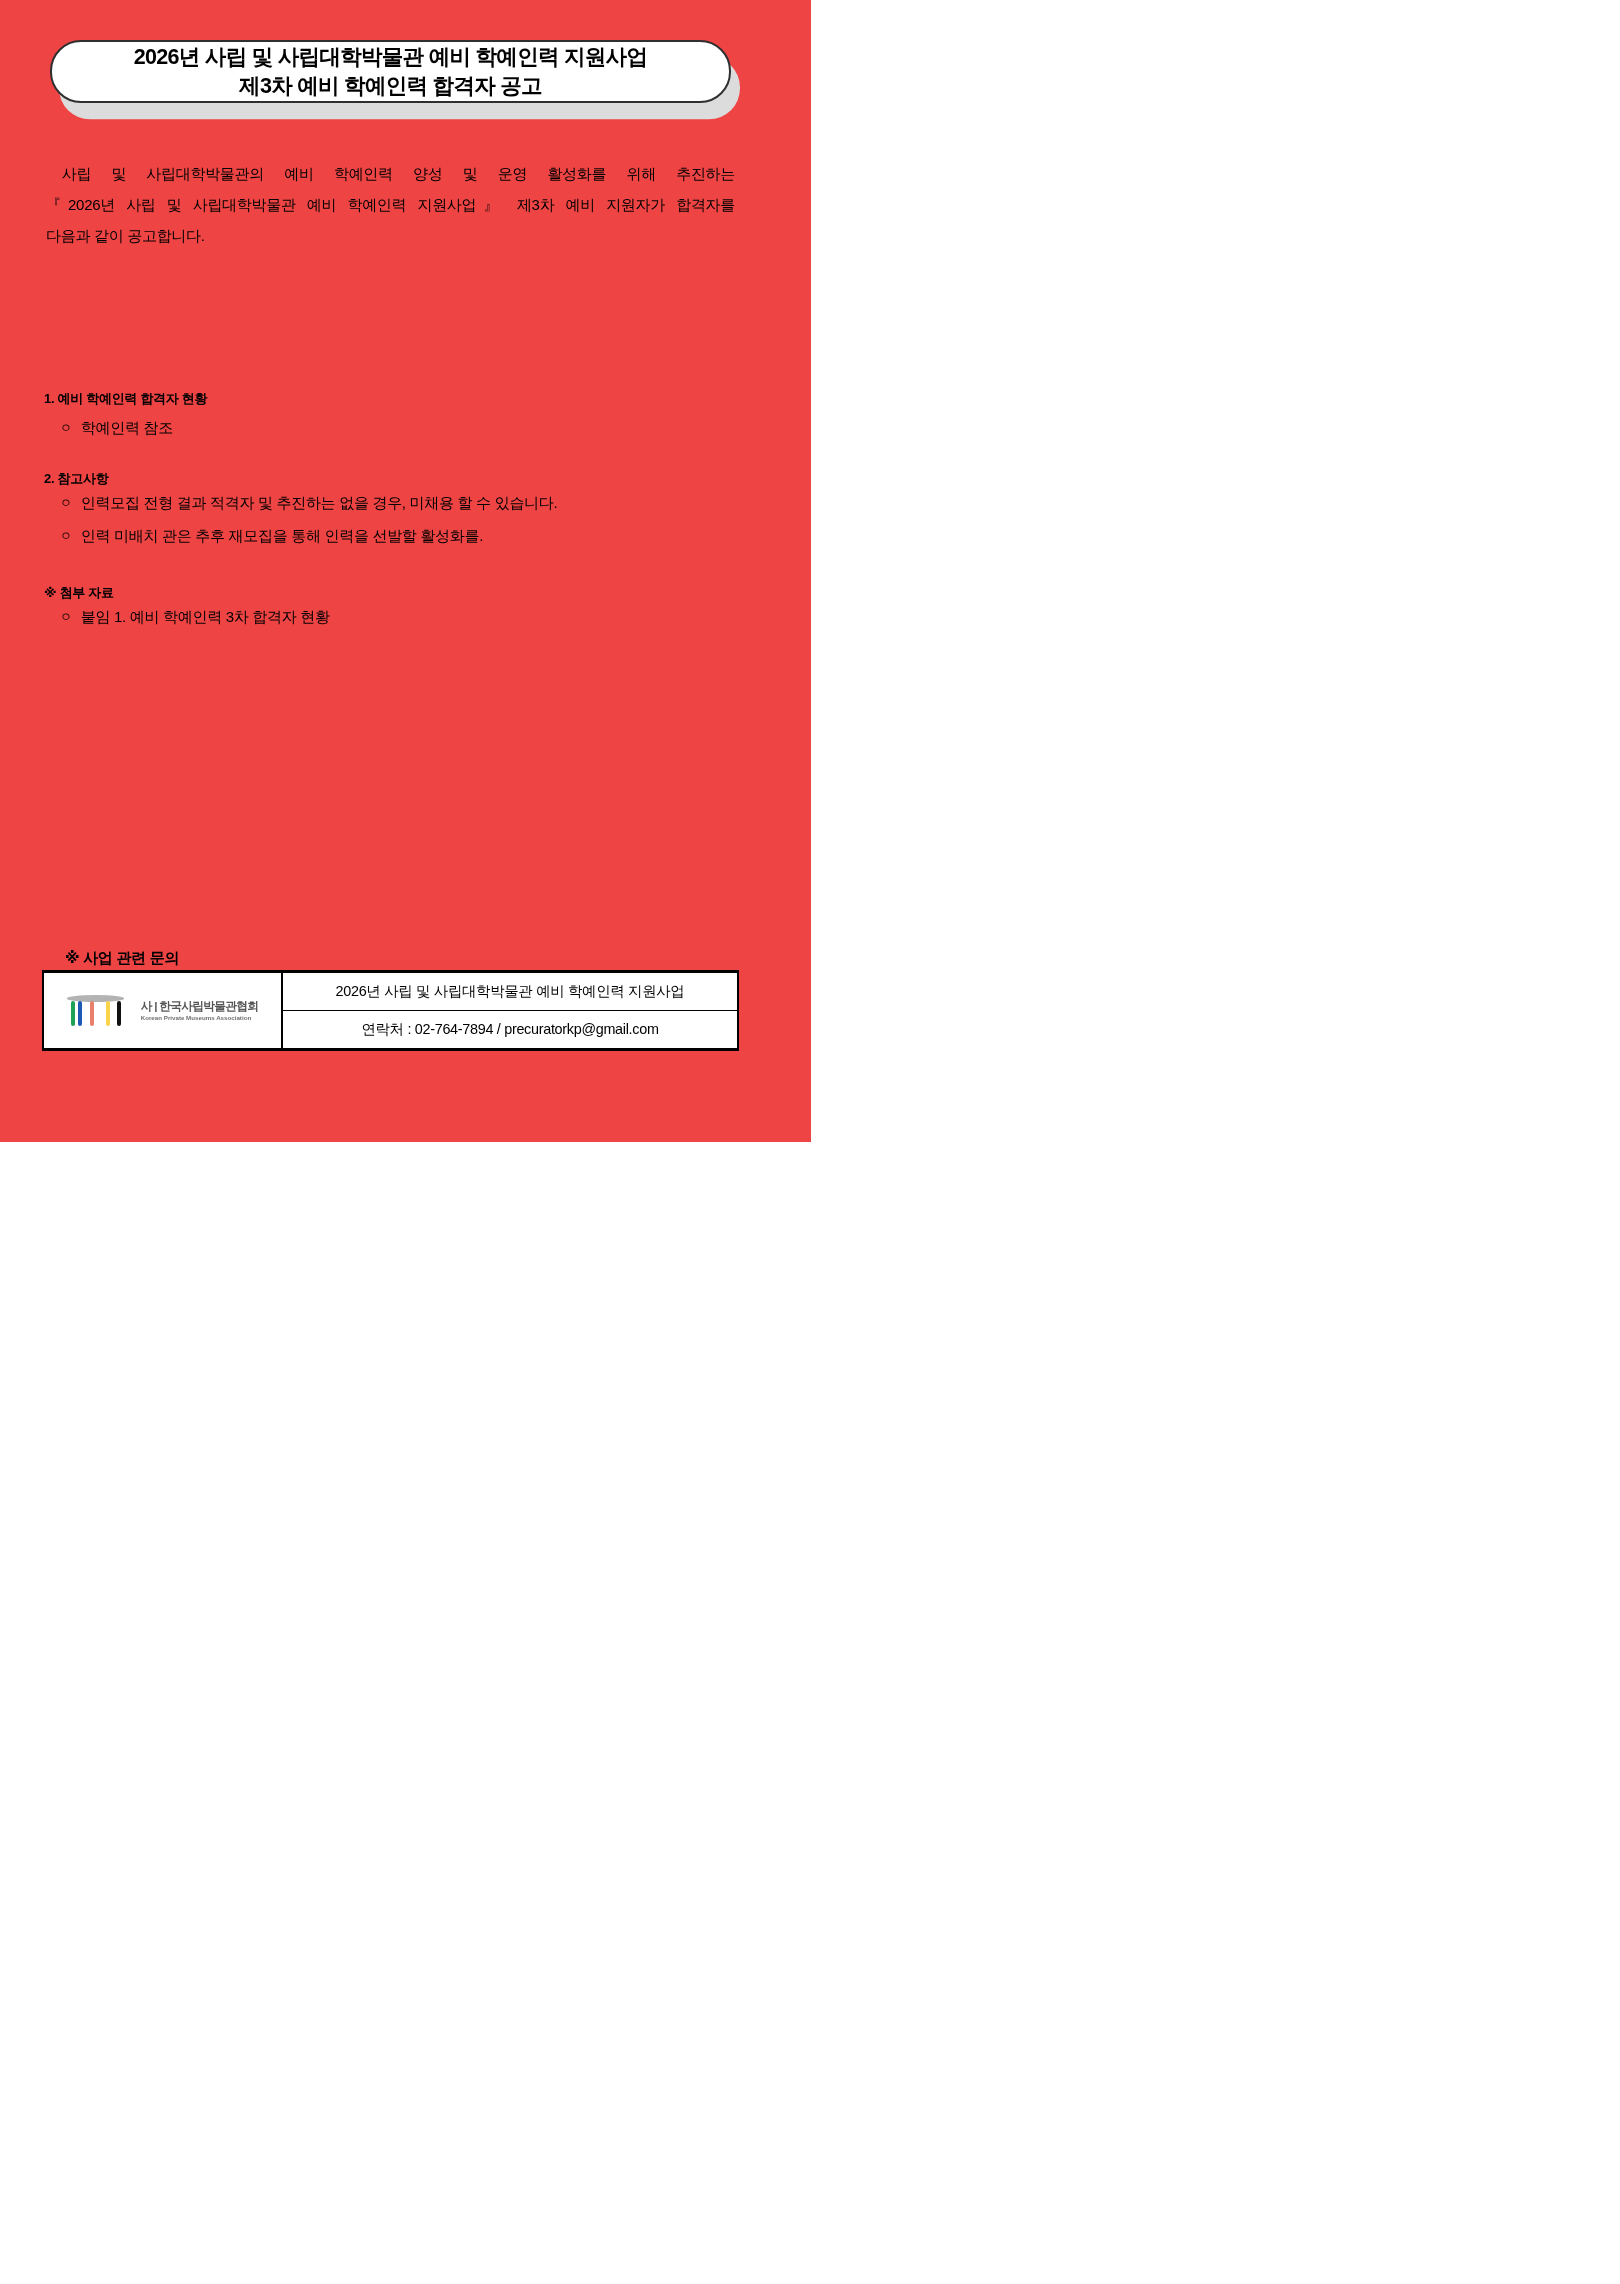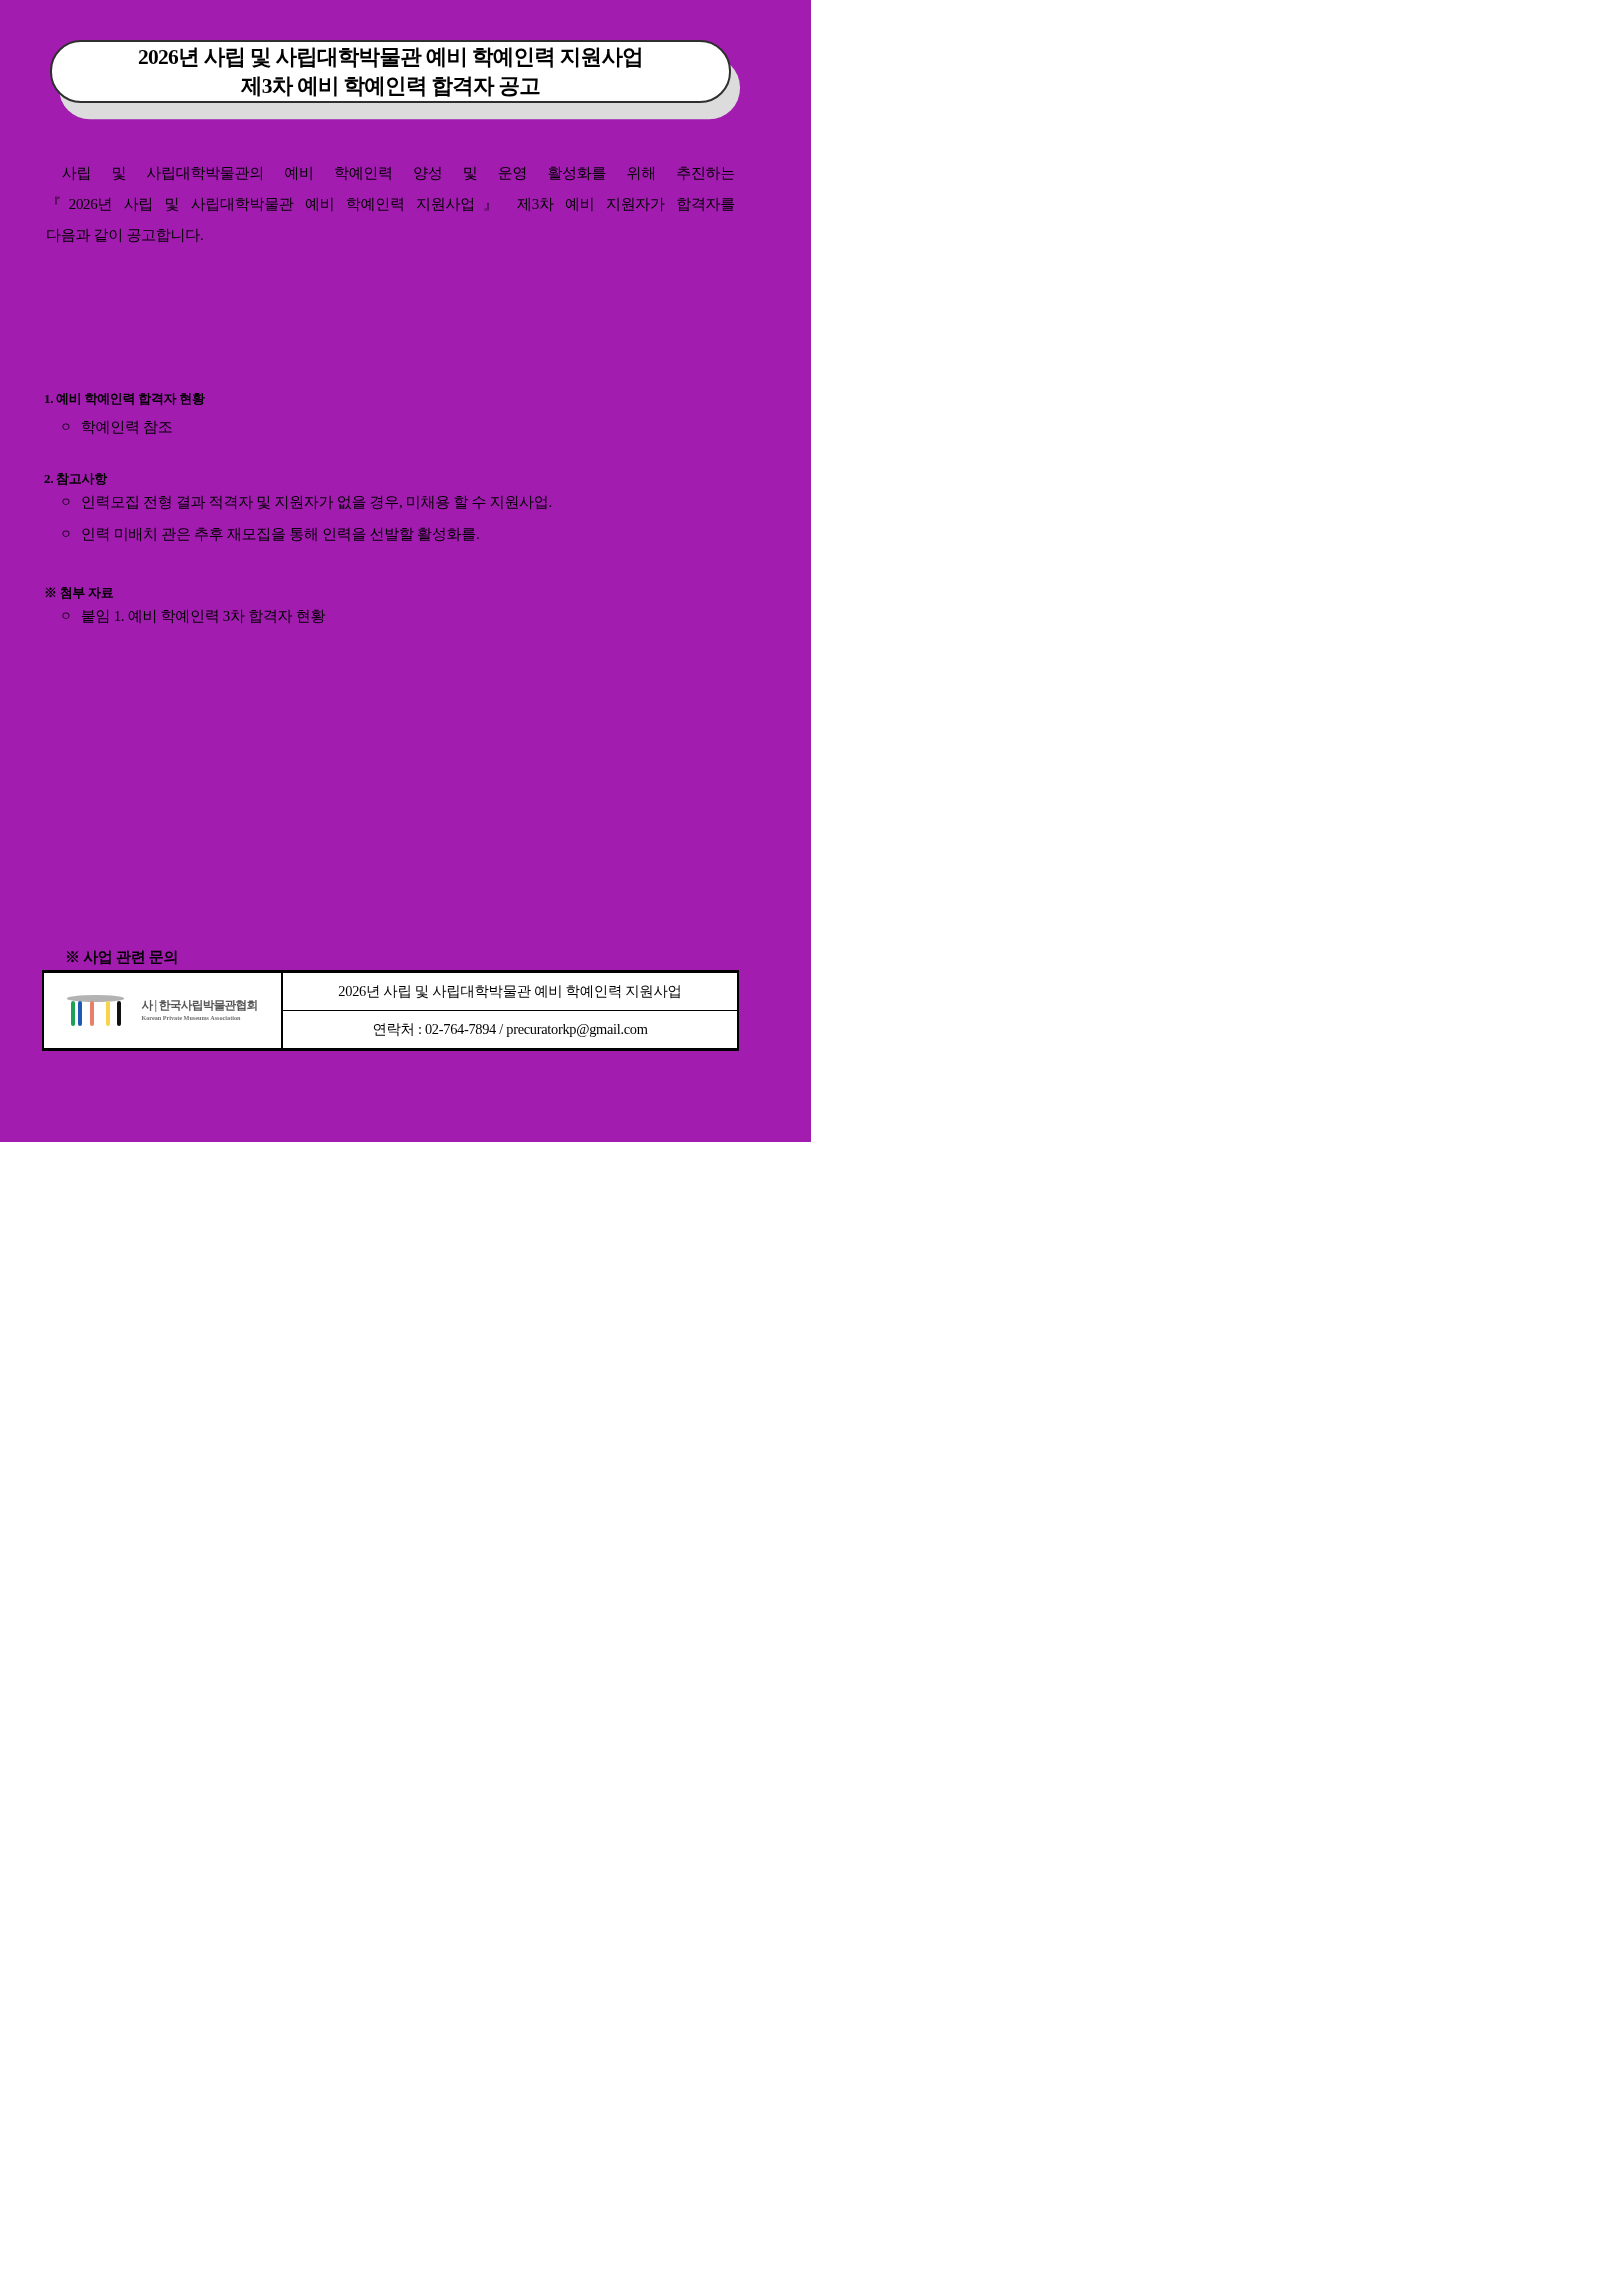--- a/index.html
+++ b/index.html
@@ -3,23 +3,22 @@
 <meta charset="utf-8">
 <style>
   * { margin: 0; padding: 0; box-sizing: border-box; }
   html, body { background: #ffffff; }
   body { font-family: "Liberation Sans", "DejaVu Sans", sans-serif; color: #000; }
 
   .page {
     position: relative;
     width: 811px;
     height: 1142px;
-    background: #a21caf;
+    background: #ef4444;
     overflow: hidden;
-    font-family: Liberation Serif, serif;
   }
 
   
   .title-box {
     position: absolute;
     left: 50px; top: 40px;
     width: 681px; height: 63px;
     border: 2px solid #2f2f2f;
     border-radius: 31px;
     background: #ffffff;
@@ -201,21 +200,21 @@
     <div class="bullet-row">
       <span class="bullet-marker">ㅇ</span>
       <span>학예인력 참조</span>
     </div>
   </div>
 
   <div class="section sec-2">
     <div class="sec-heading">2. 참고사항</div>
     <div class="bullet-row b-0">
       <span class="bullet-marker">ㅇ</span>
-      <span>인력모집 전형 결과 적격자 및 지원자가 없을 경우, 미채용 할 수 지원사업.</span>
+      <span>인력모집 전형 결과 적격자 및 추진하는 없을 경우, 미채용 할 수 있습니다.</span>
     </div>
     <div class="bullet-row b-1">
       <span class="bullet-marker">ㅇ</span>
       <span>인력 미배치 관은 추후 재모집을 통해 인력을 선발할 활성화를.</span>
     </div>
   </div>
 
   <div class="section sec-attach">
     <div class="sec-heading">※ 첨부 자료</div>
     <div class="bullet-row">

